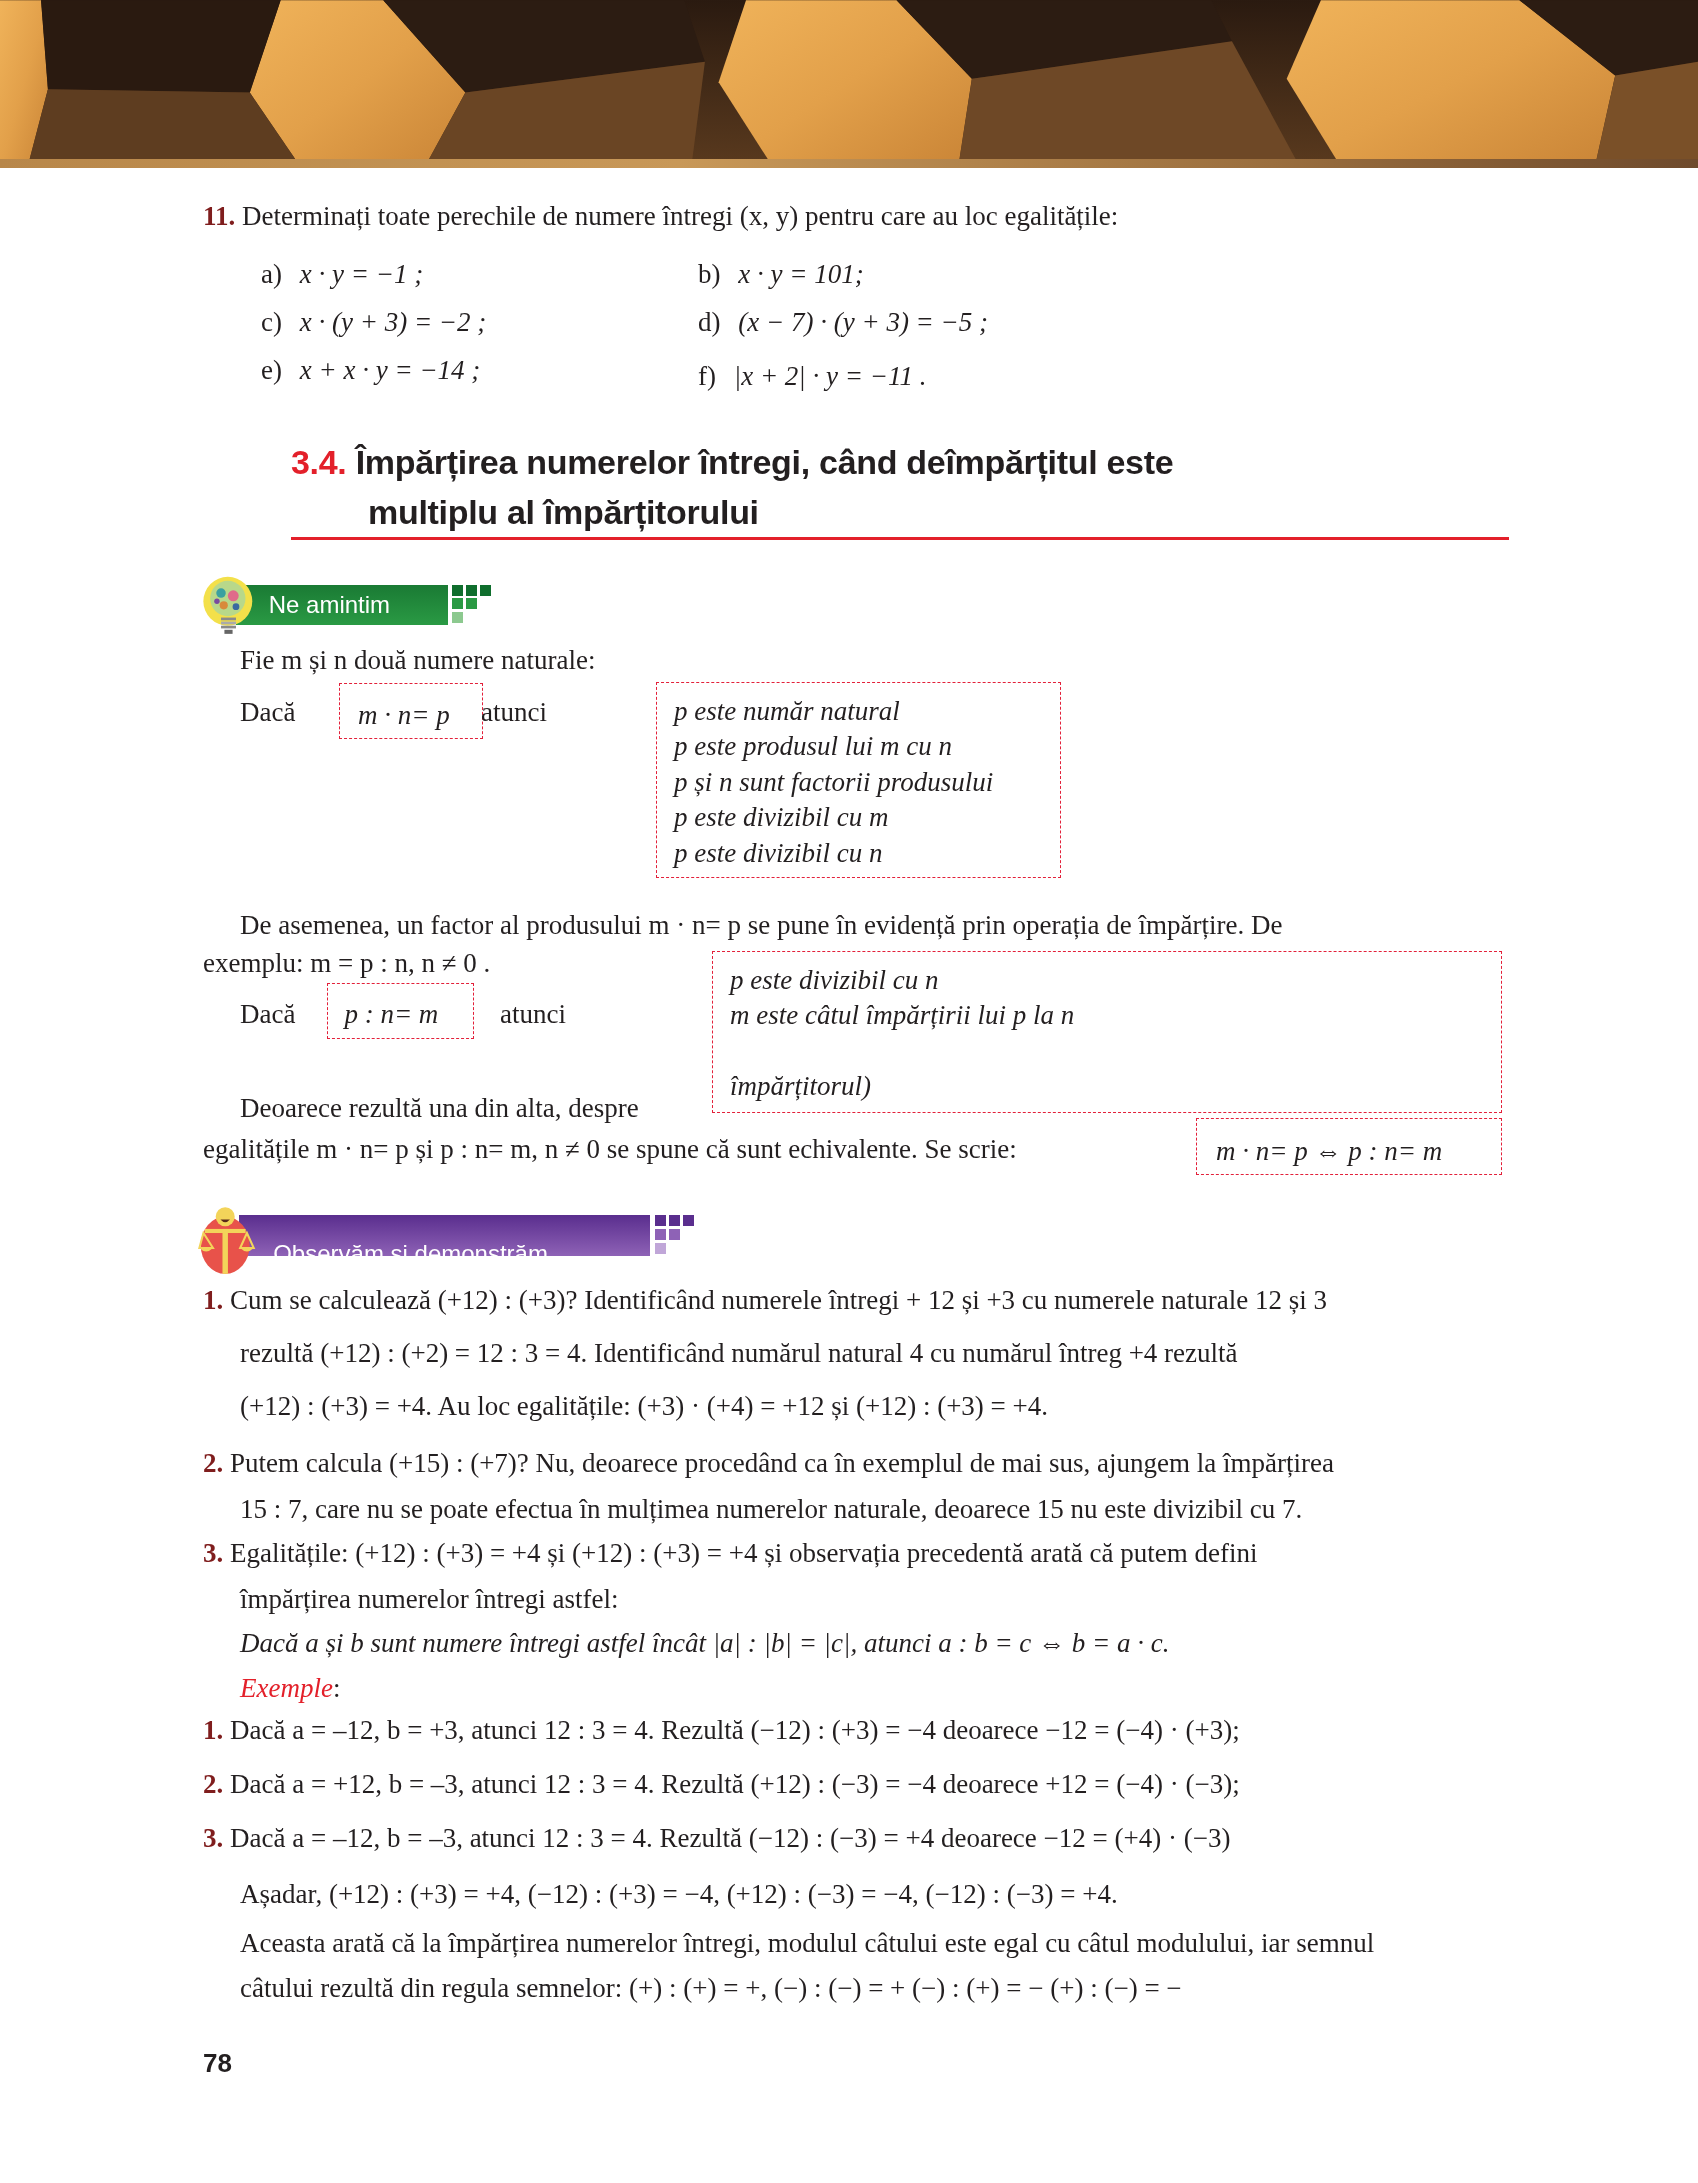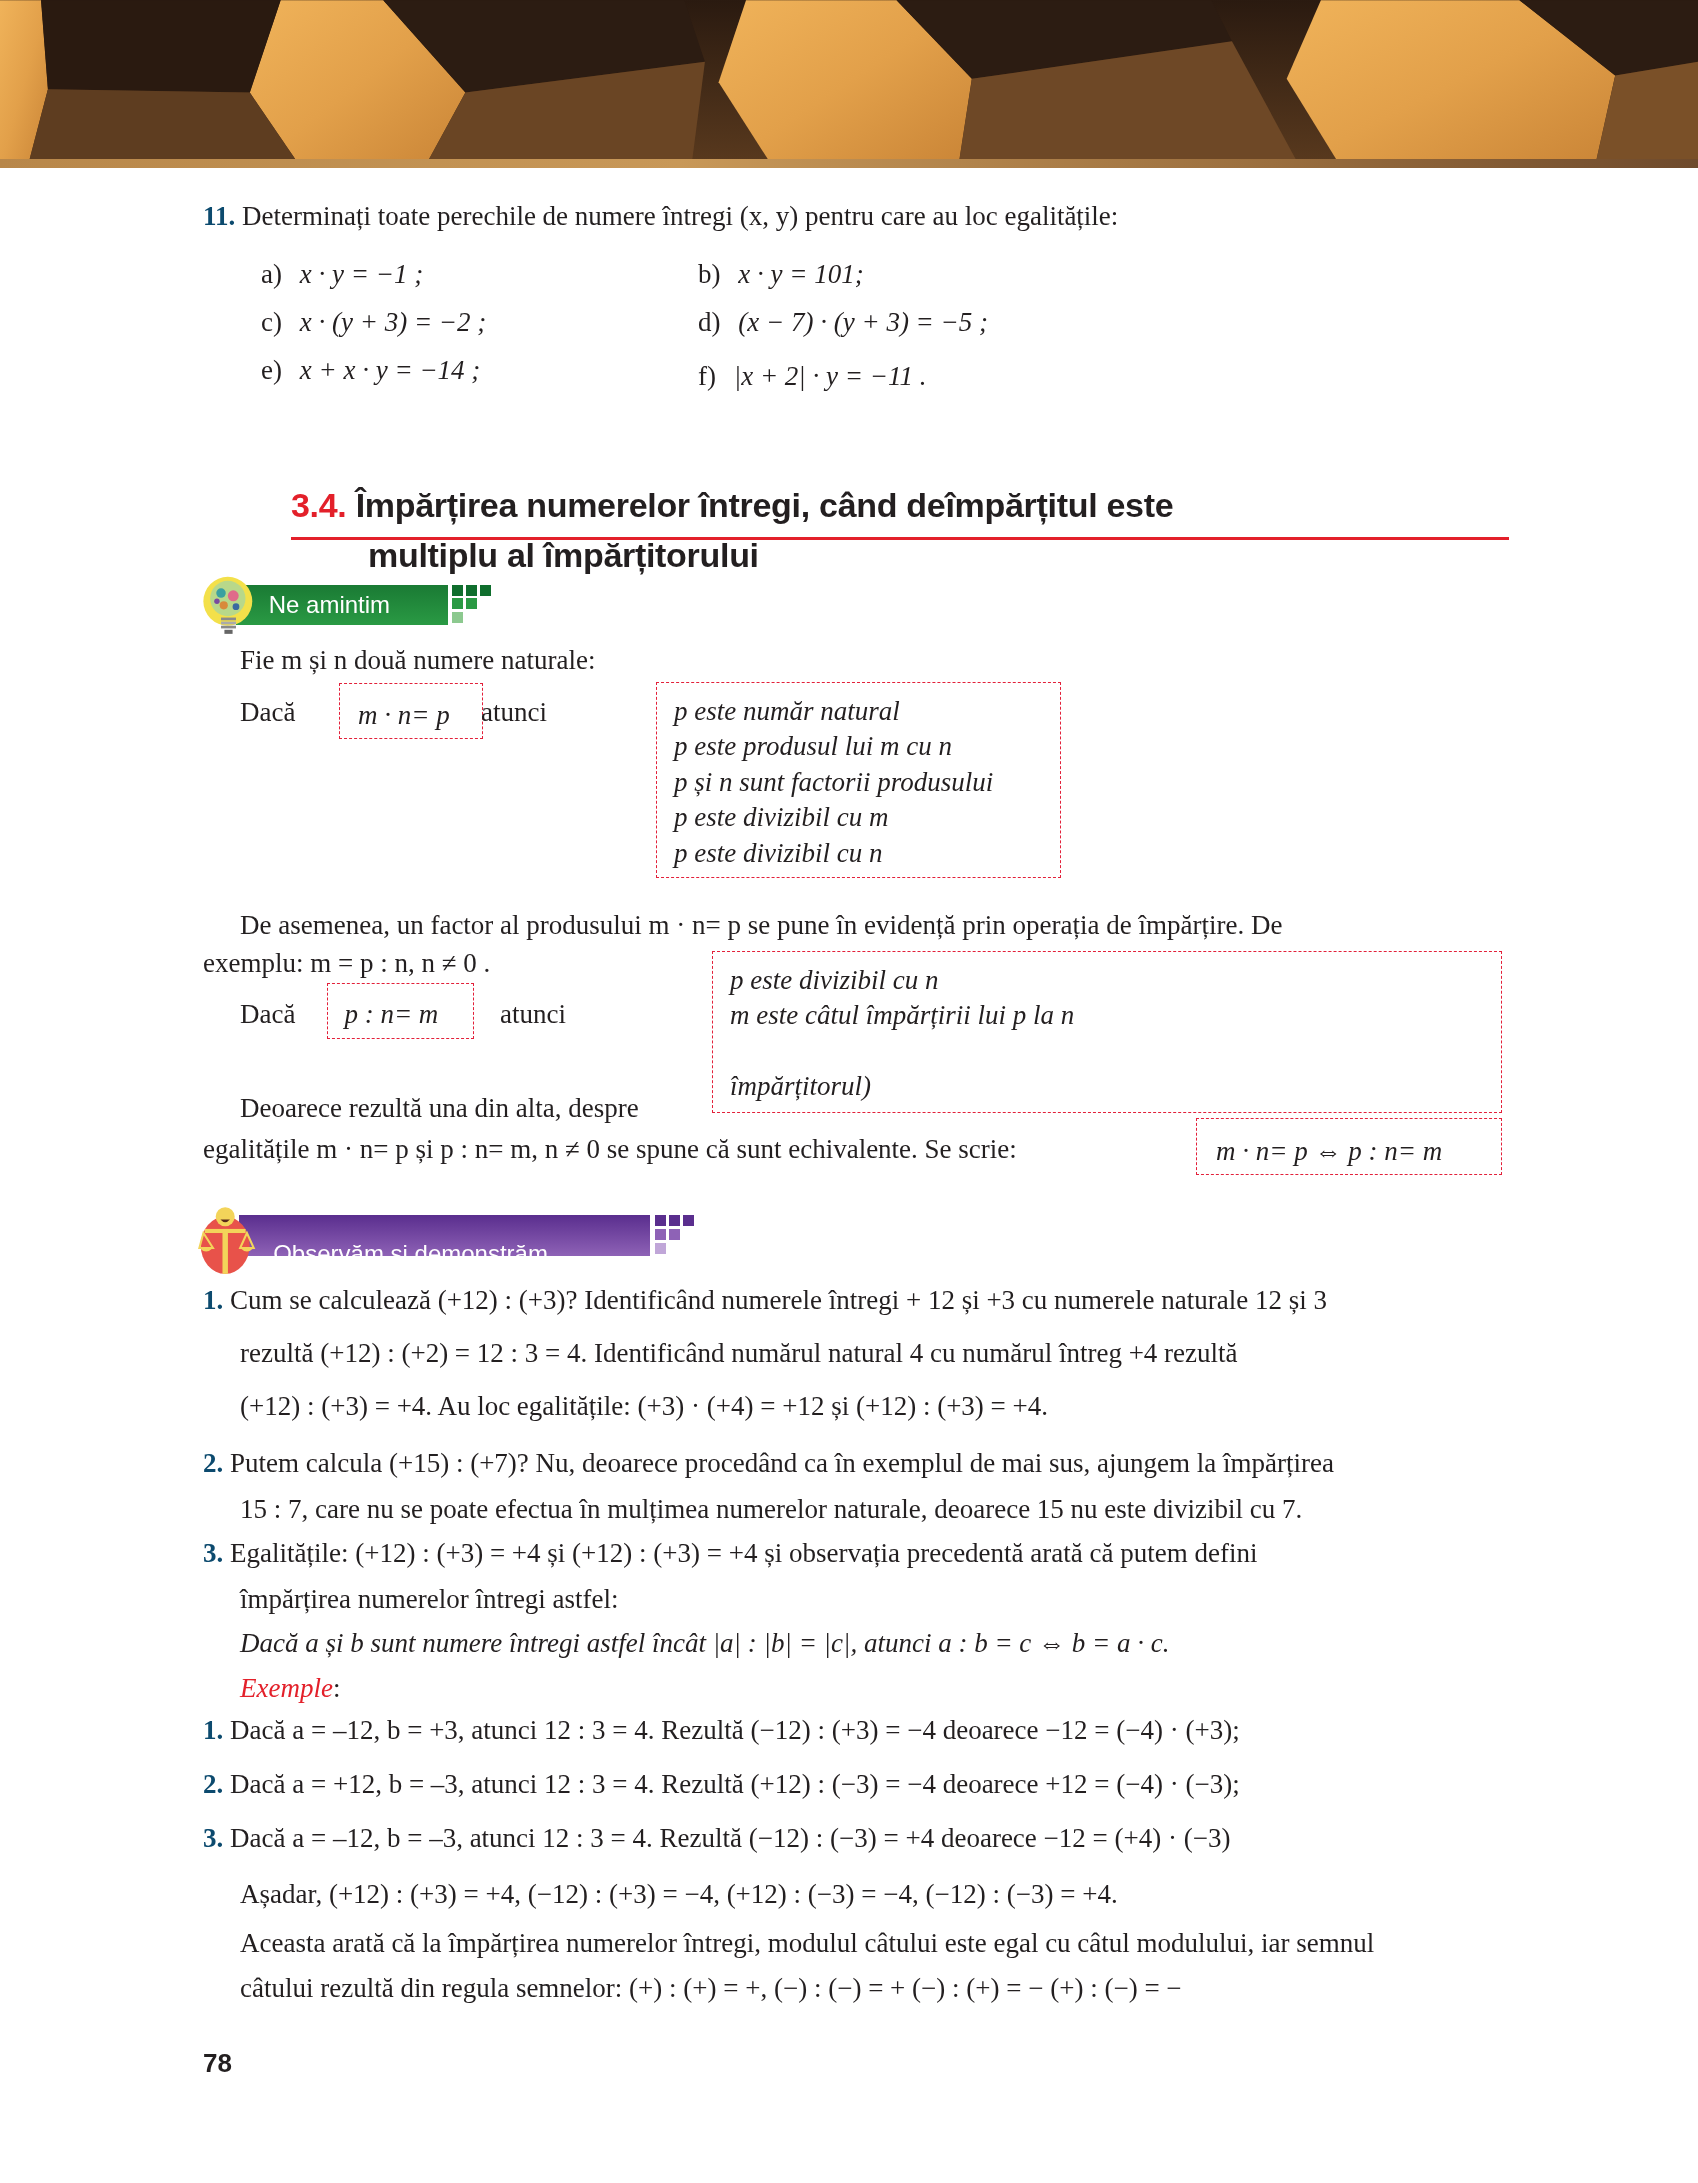--- a/index.html
+++ b/index.html
@@ -9,25 +9,25 @@
   
   .banner { position: absolute; left: 0; top: 0; width: 1698px; height: 168px; overflow: hidden;
             background: #2e1e12; }
   .banner svg { display: block; }
   .banner-strip { position: absolute; left: 0; top: 159px; width: 1698px; height: 11px;
                   background: linear-gradient(90deg, #b8874a 0%, #c89858 40%, #9a6e3e 75%, #6e4a2c 100%); }
 
   .abs { position: absolute; }
   .it { font-style: italic; }
   .red { color: #e3202a; }
-  .num { color: #0c4a6e; font-weight: bold; }
+  .num { color: #7f1d1d; font-weight: bold; }
 
   
   .sec-title { font-family: "Liberation Sans", "DejaVu Sans", sans-serif; font-weight: bold;
-               font-size: 34px; letter-spacing: -0.3px; color: #231f20; margin-top: 43px; }
+               font-size: 34px; letter-spacing: -0.3px; color: #231f20; }
   .sec-num { color: #e3202a; }
   .sec-rule { position: absolute; left: 291px; top: 537px; width: 1218px; height: 2.7px; background: #e3202a; }
 
   
   .badge { position: absolute; }
   .badge-bar { position: absolute; font-family: "Liberation Sans", "DejaVu Sans", sans-serif;
                color: #ffffff; font-size: 24px; line-height: 1; padding-left: 13.7px; box-sizing: border-box;
                display: flex; align-items: center; }
   .sq { position: absolute; width: 11px; height: 11px; }
 

